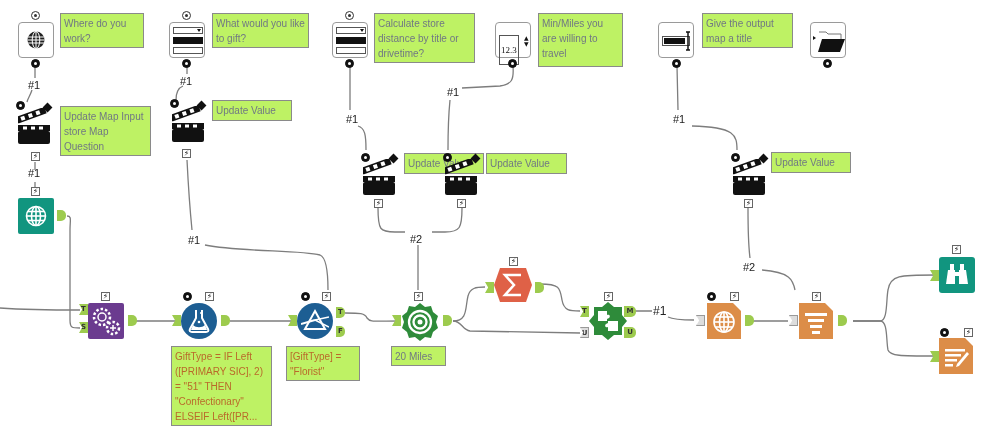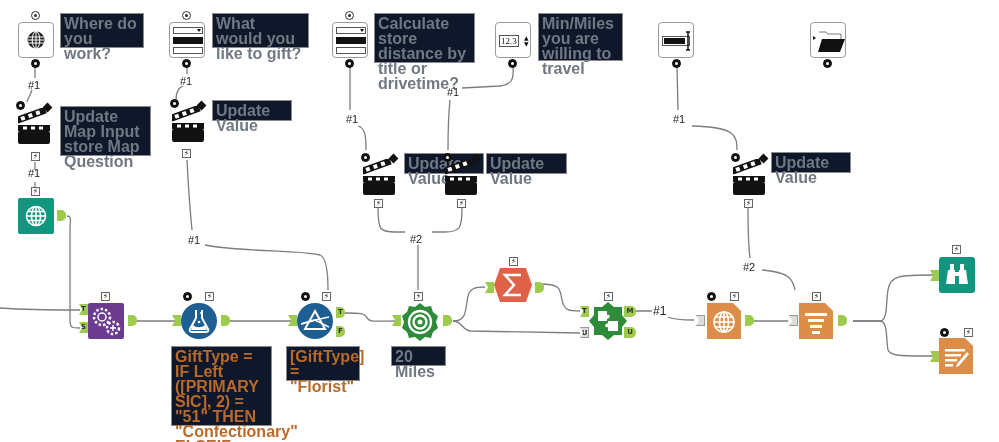--- a/index.html
+++ b/index.html
@@ -2,23 +2,23 @@
 <html><head>
   <meta charset="utf-8">
   <style>
     html, body { margin: 0; padding: 0; background: #ffffff; }
     body { width: 999px; height: 442px; position: relative; overflow: hidden;
            font-family: "DejaVu Sans", sans-serif; }
     #canvas { position: absolute; left: 0; top: 0; width: 999px; height: 442px; }
     svg.wires { position: absolute; left: 0; top: 0; width: 999px; height: 442px; pointer-events: none; }
     .abs { position: absolute; }
     .note {
-      position: absolute; border: 1px solid #8a8a8a; background: #0f172a;
-      color: #707883; font-family: "Liberation Sans", sans-serif; font-weight: bold;
-      font-size: 16px; line-height: 15px; padding: 2px 3px; box-sizing: border-box;
+      position: absolute; border: 1px solid #8a8a8a; background: #bef264;
+      color: #707883; font-family: "Liberation Sans", sans-serif; font-weight: normal;
+      font-size: 10px; line-height: 15px; padding: 2px 3px; box-sizing: border-box;
       white-space: pre-line;
     }
     .note.orange { color: #b96a2a; }
     .qbox { position: absolute; width: 36px; height: 36px; border: 1px solid #9a9a9a;
             border-radius: 4px; background: #fff; box-sizing: border-box; }
     .qdot { position: absolute; width: 9px; height: 9px; border-radius: 50%;
             background: #111; border: 1px solid #111; box-sizing: border-box; }
     .qdot::after { content: ""; position: absolute; left: 2px; top: 2px; width: 3px; height: 3px;
                    border-radius: 50%; background: #fff; }
     .qdot.top { background: #fff; border: 1.5px solid #333; }
@@ -125,35 +125,36 @@
       <polygon points="24,2 28,2 26,5" fill="#111"></polygon>
       <rect x="0" y="10" width="30" height="7" fill="#111"></rect>
       <rect x="0.5" y="20.5" width="29" height="6" fill="#fff" stroke="#555"></rect>
     </svg>
   </div>
   <div class="qdot" style="left:345px;top:59px;"></div>
   <div class="note" style="left:374px;top:13px;width:101px;height:50px;">Calculate store distance by title or drivetime?</div>
   <div class="label" style="left:346px;top:113px;">#1</div>
 
   <div class="qbox" style="left:495px;top:22px;">
-    <div class="abs" style="left:3px;top:12px;border:1px solid #555;font-size:9px;line-height:10px;padding:0 1px;font-family:'Liberation Serif',serif;color:#111;">12.3</div>
+    <div class="abs" style="left:3px;top:12px;border:1px solid #555;font-size:9px;line-height:10px;padding:9px 1px;font-family:'Liberation Serif',serif;color:#111;">12.3</div>
     <div class="abs" style="left:28px;top:12px;font-size:6px;line-height:6px;color:#111;">▲<br>▼</div>
   </div>
   <div class="qdot" style="left:508px;top:59px;"></div>
-  <div class="note" style="left:538px;top:13px;width:85px;height:48px;">Min/Miles you are willing to travel</div>
+  <div class="note" style="left:538px;top:13px;width:85px;height:54px;">Min/Miles you are willing to travel</div>
   <div class="label" style="left:447px;top:86px;">#1</div>
 
   <div class="qbox" style="left:658px;top:22px;">
     <svg class="abs" style="left:3px;top:8px" width="30" height="20" viewBox="0 0 30 20">
       <rect x="0.5" y="5.5" width="27" height="9" fill="#fff" stroke="#555"></rect>
       <rect x="2" y="7" width="21" height="6" fill="#111"></rect>
       <path d="M24 1 L28 1 M26 1 L26 19 M24 19 L28 19" stroke="#111" stroke-width="1.5" fill="none"></path>
     </svg>
   </div>
   <div class="qdot" style="left:672px;top:59px;"></div>
+  <div class="note" style="left:702px;top:13px;width:91px;height:35px;">Give the output map a title</div>
   <div class="label" style="left:673px;top:113px;">#1</div>
 
   <div class="qbox" style="left:810px;top:22px;">
     <svg class="abs" style="left:2px;top:8px" width="32" height="22" viewBox="0 0 32 22">
       <polygon points="0,5 3,7 0,9" fill="#111"></polygon>
       <path d="M6 1 L13 1 L15 3 L28 3 L28 8" fill="none" stroke="#777"></path>
       <polygon points="9,8 32,8 27,21 5,21" fill="#111"></polygon>
     </svg>
   </div>
   <div class="qdot" style="left:823px;top:59px;"></div>

